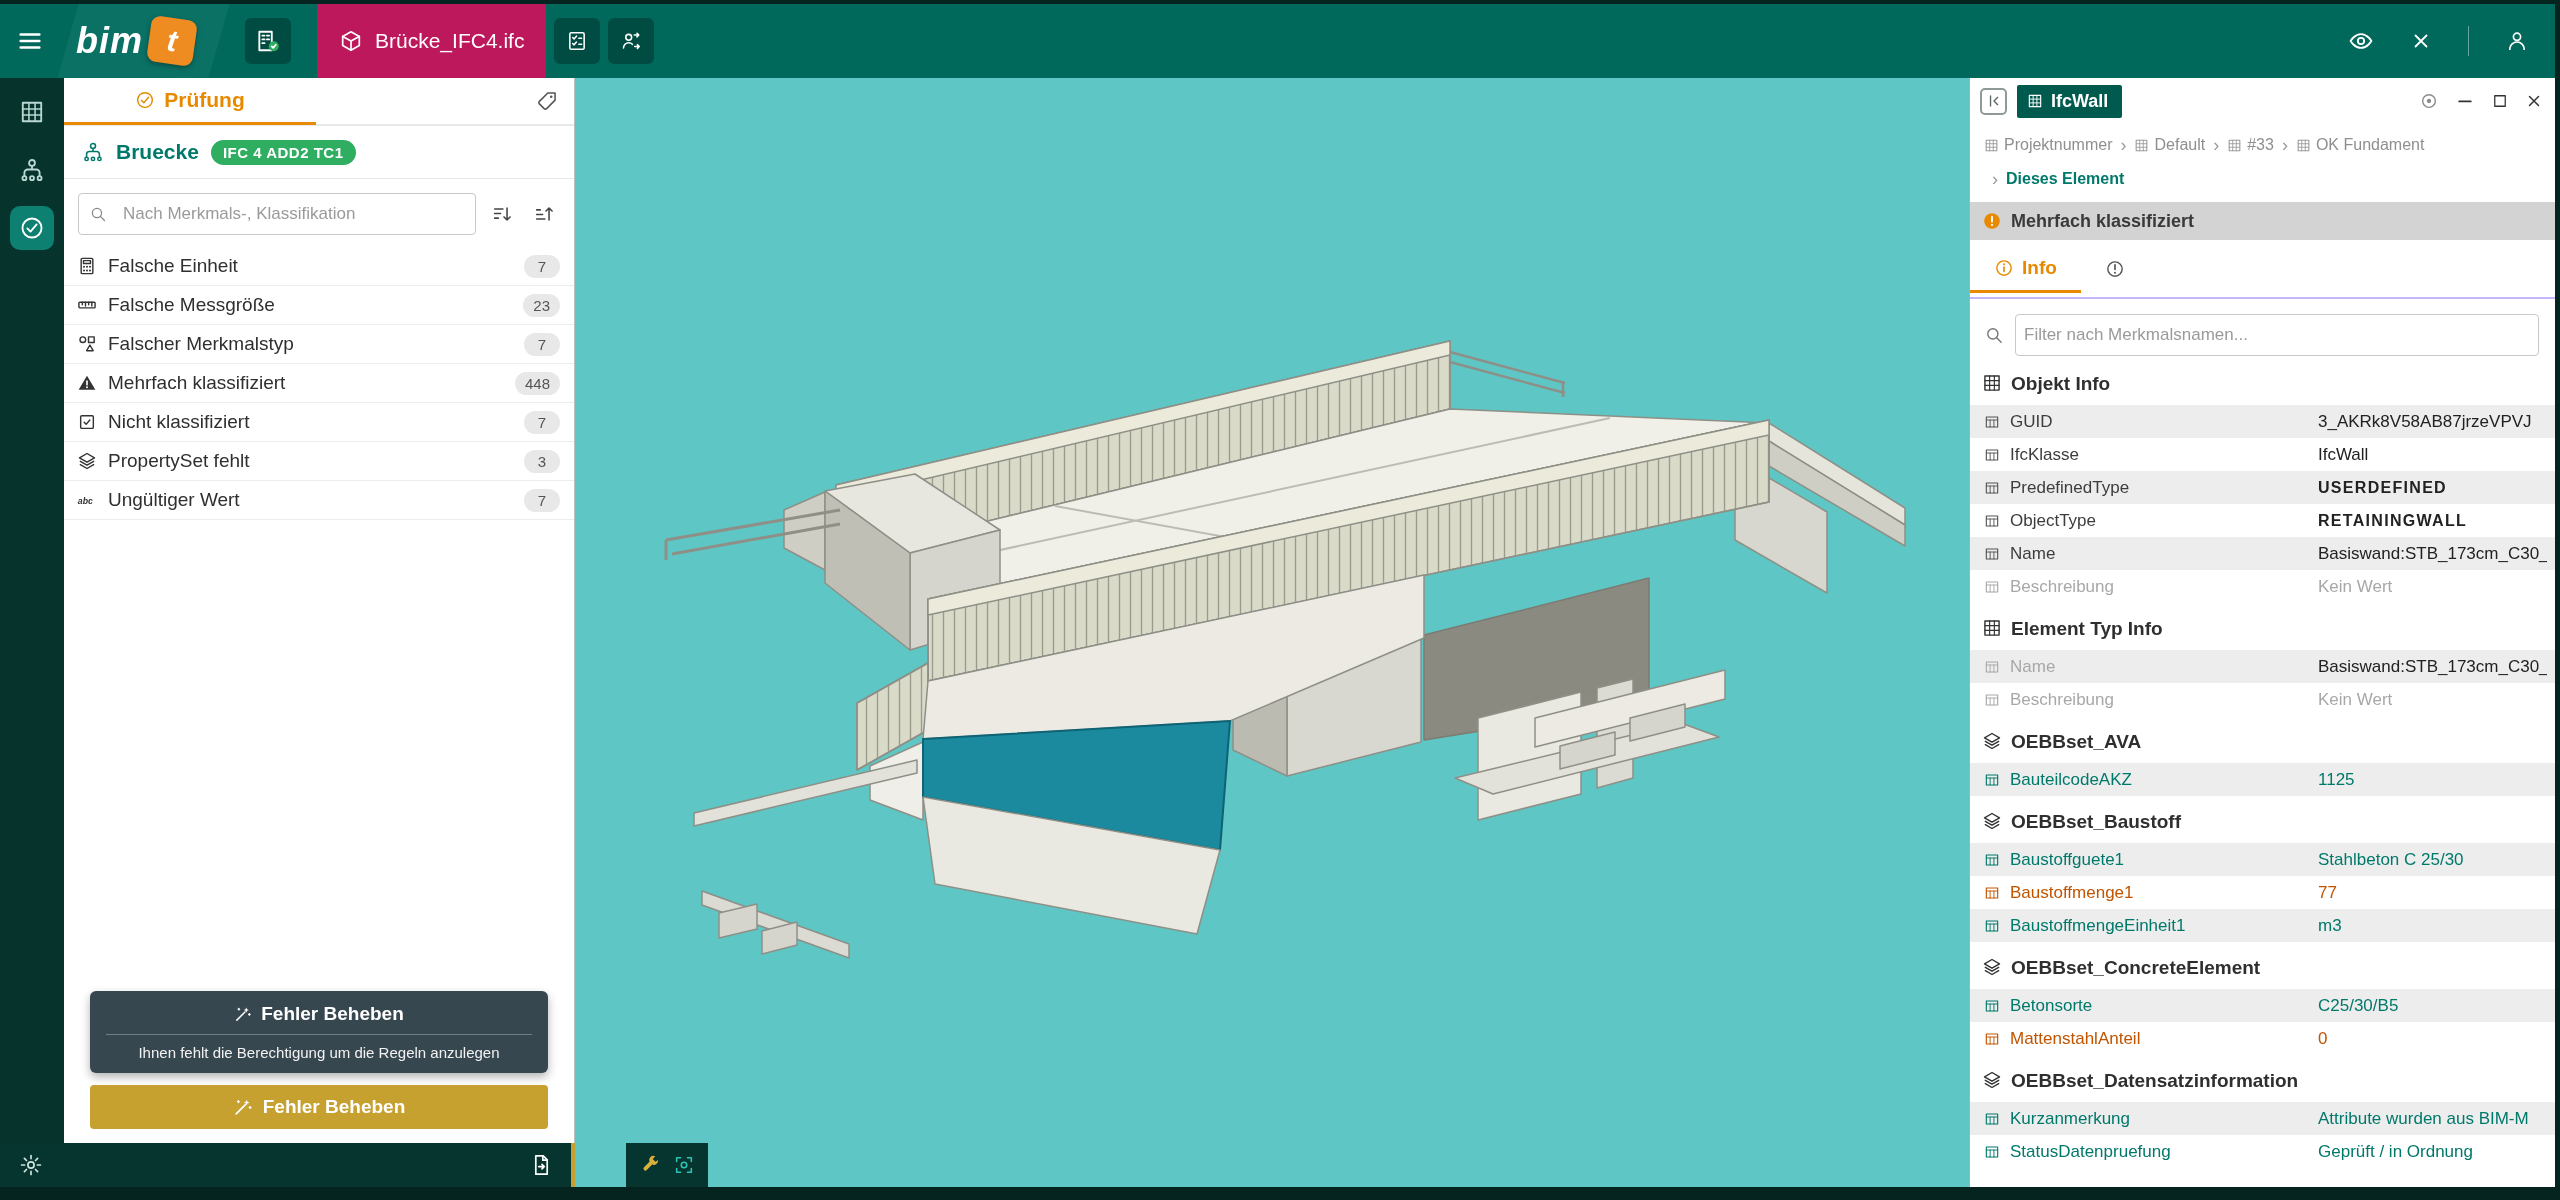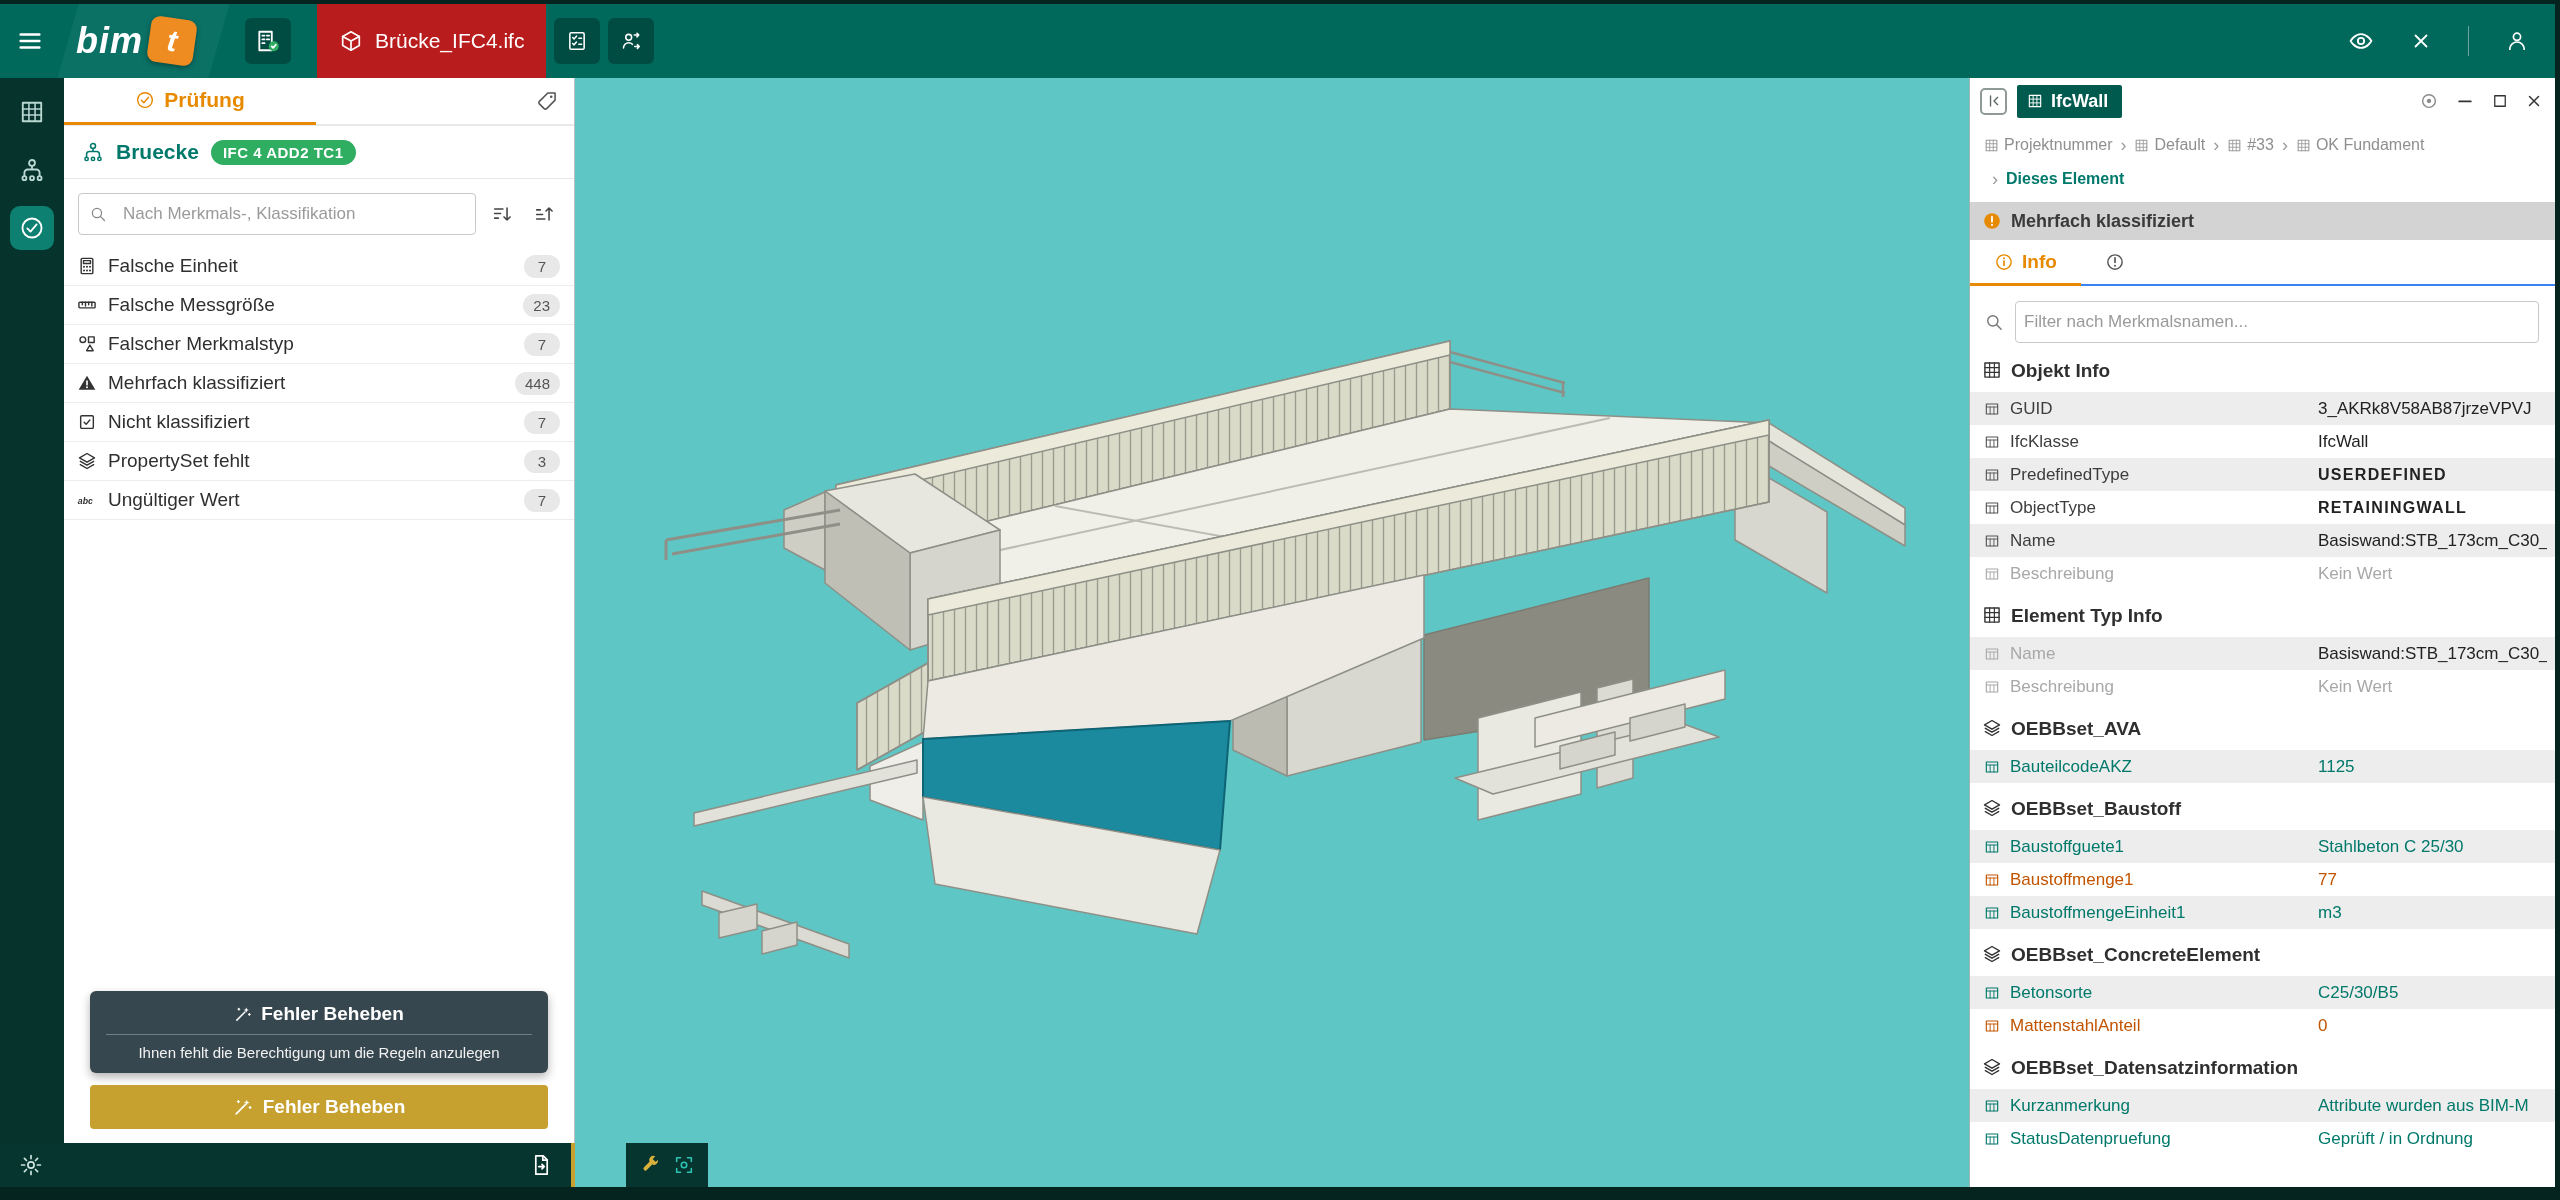--- a/index.html
+++ b/index.html
@@ -18,21 +18,21 @@
   .hamburger { color:#fff; margin-right:18px; cursor:pointer; }
   .logo { position:relative; display:flex; align-items:center; height:74px; padding:0 30px 0 14px; margin-right:20px; }
   .logo::before { content:''; position:absolute; inset:0 6px; background:#0b7165; transform:skewX(-16deg); }
   .logo-text { position:relative; color:#fff; font-size:36px; font-weight:bold; font-style:italic; letter-spacing:1px; }
   .logo-tile { position:relative; width:46px; height:46px; margin-left:6px; background:#ee8c22; border-radius:9px;
                transform:rotate(8deg); display:flex; align-items:center; justify-content:center;
                box-shadow:0 2px 5px rgba(0,0,0,.35); color:#fff; font-size:30px; font-weight:bold; font-style:italic; }
   .tb-tile { width:46px; height:46px; border-radius:6px; background:rgba(0,0,0,.28); display:flex;
              align-items:center; justify-content:center; color:#fff; cursor:pointer; }
   .tab-group { display:flex; align-items:center; height:74px; margin-left:26px; gap:8px; }
-  .file-tab { height:74px; background:#b91c1c; display:flex; align-items:center; gap:12px; padding:0 22px; cursor:pointer; }
+  .file-tab { height:74px; background:#be185d; display:flex; align-items:center; gap:12px; padding:0 22px; cursor:pointer; }
   .file-tab-label { color:#fff; font-size:21px; }
   .topbar-right { margin-left:auto; display:flex; align-items:center; gap:36px; padding-right:26px; color:#fff; }
   .tb-divider { width:1px; height:30px; background:rgba(255,255,255,.4); }
 
   
   .body { flex:1; display:flex; min-height:0; }
   .left-col { width:575px; flex:none; display:flex; flex-direction:column; min-height:0; }
   .left-main { flex:1; display:flex; min-height:0; }
 
   .rail { width:64px; flex:none; background:#07332d; display:flex; flex-direction:column; align-items:center;
@@ -95,21 +95,21 @@
   .rp-breadcrumb { padding:8px 14px 6px; font-size:16px; color:#8f8f8f; line-height:1.9; display:flex; flex-wrap:wrap;
                    align-items:center; flex:none; }
   .crumb-group { display:inline-flex; align-items:center; white-space:nowrap; }
   .crumb { display:inline-flex; align-items:center; gap:5px; cursor:pointer; }
   .crumb .icon { color:#9a9a9a; }
   .crumb.active { color:#00796b; font-weight:600; }
   .crumb-sep { margin:0 8px; font-size:18px; color:#9a9a9a; }
   .rp-alert { height:38px; flex:none; background:#d3d3d3; display:flex; align-items:center; gap:9px; padding:0 12px; cursor:pointer; }
   .rp-alert .icon { color:#e78a00; }
   .rp-alert-label { font-size:18px; font-weight:600; color:#3a3a3a; }
-  .rp-tabs { height:46px; flex:none; display:flex; align-items:center; border-bottom:2px solid #3b82f6; }
+  .rp-tabs { height:59px; flex:none; display:flex; align-items:center; border-bottom:2px solid #c4b5fd; }
   .rp-tab { height:46px; display:flex; align-items:center; gap:8px; padding:0 24px; font-size:19px; cursor:pointer; color:#555; }
   .rp-tab.active { color:#e78a00; font-weight:600; border-bottom:3px solid #e78a00; margin-bottom:-2px; }
   .rp-filter-row { display:flex; align-items:center; gap:11px; padding:15px 16px 11px 14px; flex:none; color:#777; }
   .rp-filter-row .search-box { height:42px;padding-left:8px; }
 
   .property-list { flex:1; overflow:hidden; min-height:0; }
   .prop-section { display:flex; gap:9px; height:32px; margin-top:15px; padding:0 12px; }
   .prop-section:first-child { margin-top:6px; }
   .prop-section-title { font-size:19px; font-weight:600; color:#2f2f2f; }
   .prop-row { position:relative; height:33px; display:flex; align-items:center; padding-left:14px; padding-right:10px; cursor:pointer; }

